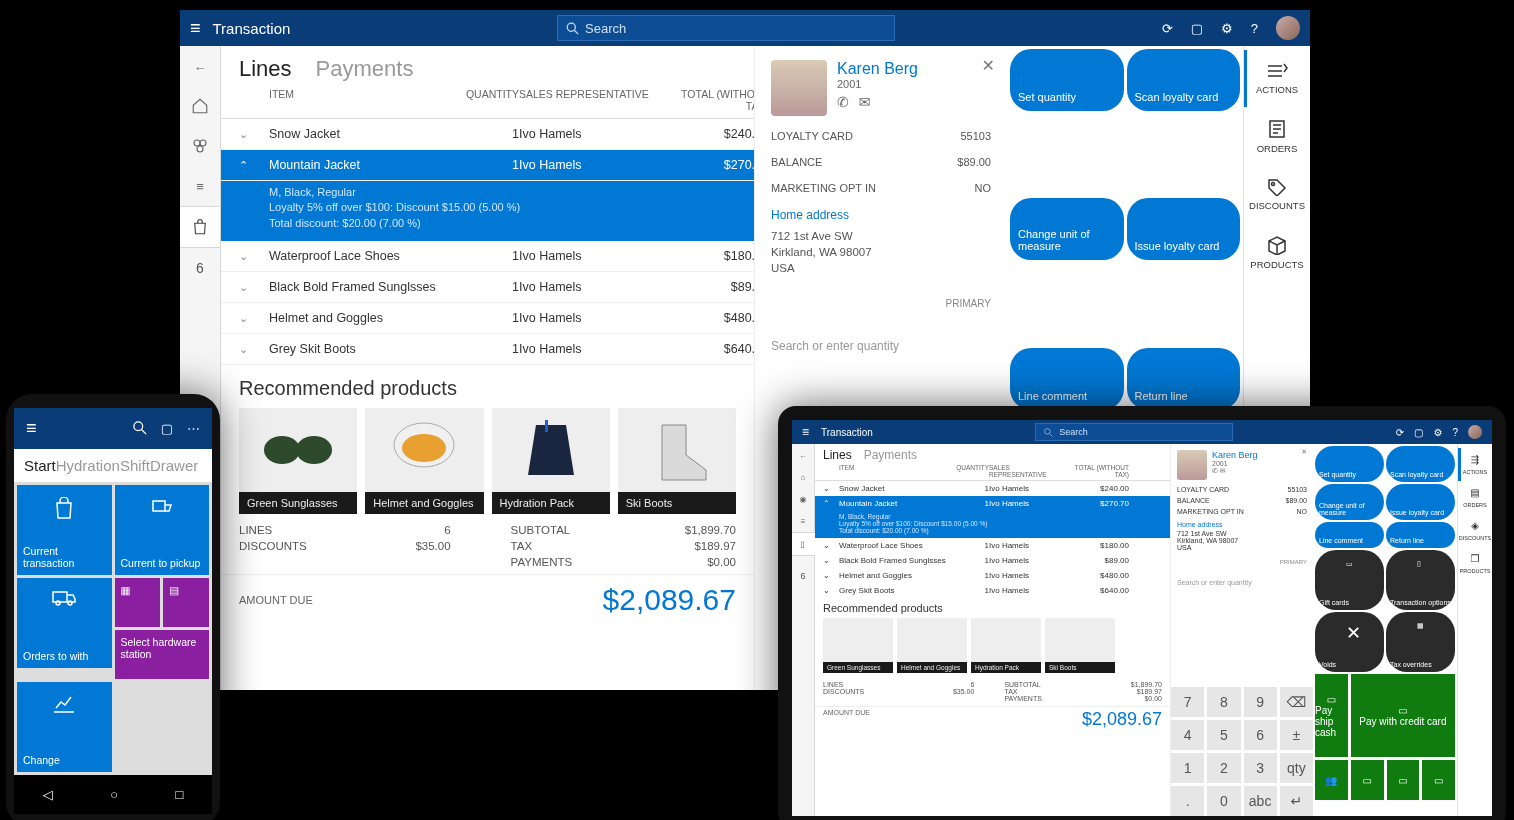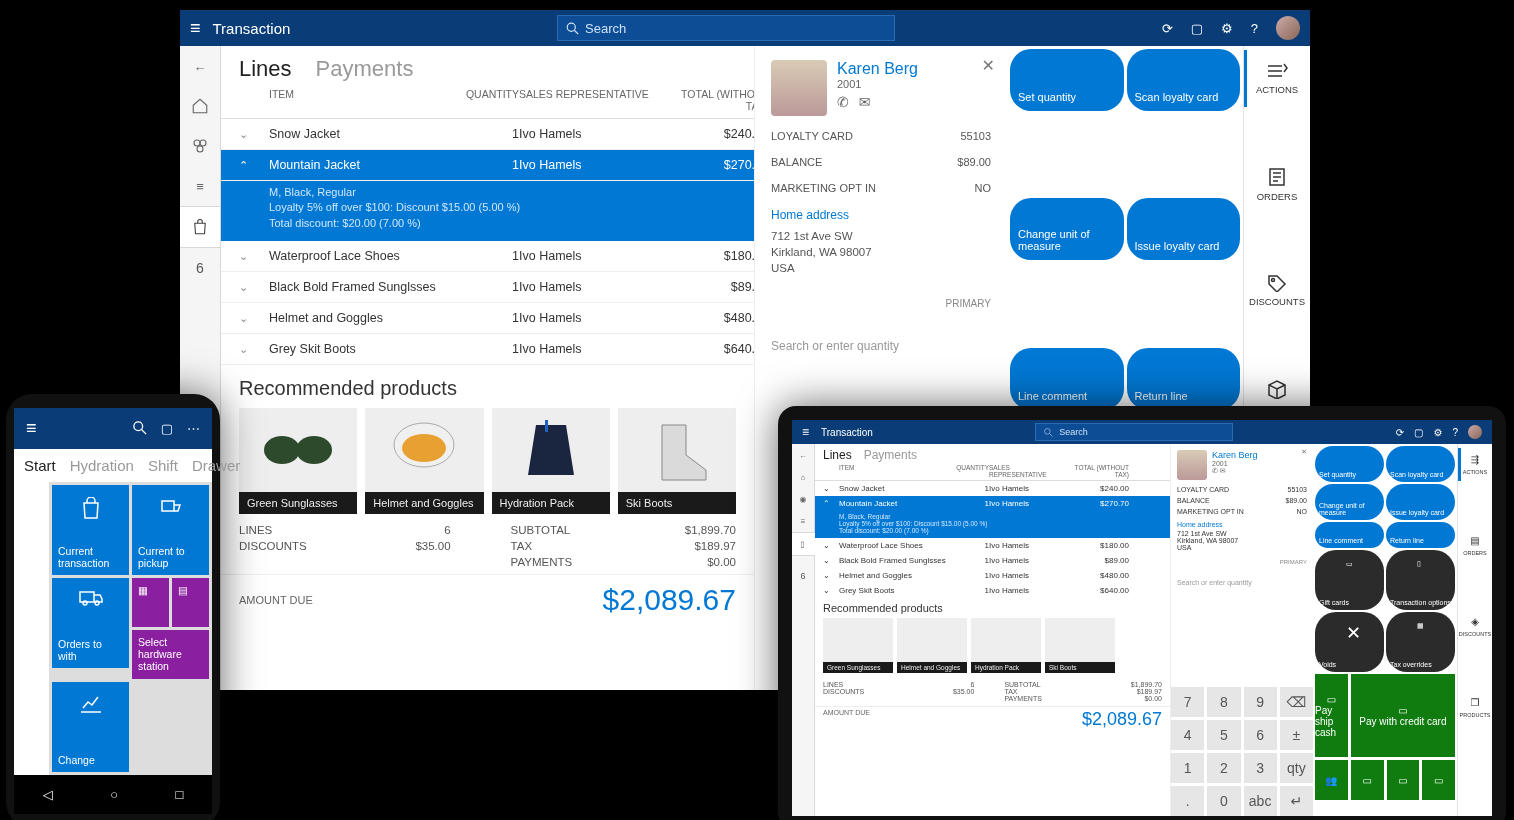--- a/index.html
+++ b/index.html
@@ -54,30 +54,30 @@
   .custpanel .icons{margin-top:4px;color:#666;font-size:14px;display:flex;gap:10px;}
   .cfield{display:flex;justify-content:space-between;margin-top:14px;color:#555;font-size:11px;}
   .clink{color:#0078d4;margin-top:14px;font-size:12px;}
   .addr{color:#555;font-size:11.5px;margin-top:6px;line-height:1.4;}
   .primary{text-align:right;color:#888;font-size:10px;margin-top:22px;}
   .searchq{color:#999;font-size:12px;margin-top:30px;}
   .tiles{width:230px;display:grid;grid-template-columns:1fr 1fr;gap:3px;padding:3px;background:#fff;}
   .tile{background:#0078d4;color:#fff;font-size:11px;padding:8px;height:46px;display:flex;align-items:flex-end;position:relative;border-radius:21px;}
   .tile.dark{background:#2b2b2b;height:90px;}
   .tile.dark .ticon{position:absolute;top:20px;left:45%;}
-  .rightrail{width:66px;background:#fff;border-left:1px solid #e2e2e2;display:flex;flex-direction:column;align-items:center;padding-top:4px;gap:48px;}
+  .rightrail{width:66px;background:#fff;border-left:1px solid #e2e2e2;display:flex;flex-direction:column;align-items:center;padding-top:4px;}
   .rrbtn{display:flex;flex-direction:column;align-items:center;gap:4px;padding:12px 0;color:#333;width:100%;}
   .rrbtn.hl{box-shadow:inset 3px 0 0 #0078d4;}
   .rrbtn .lab{font-size:9.5px;}
   
   .phone{border-radius:26px;}
   .p-top{height:46px;background:#0a3d78;color:#fff;display:flex;align-items:center;justify-content:space-between;padding:0 12px;}
   .p-top .ham{font-size:18px;}
   .p-top .r{display:flex;gap:14px;align-items:center;}
-  .ptabs{display:flex;gap:14px;padding:8px 10px;background:#fff;font-size:15px;color:#999;}
+  .ptabs{display:flex;padding:8px 10px;background:#fff;font-size:15px;color:#999;}
   .ptabs .pt.active{color:#222;}
   .ptiles{display:grid;grid-template-columns:1fr 1fr;gap:3px;padding:3px;background:#ddd;}
   .ptile{background:#0078d4;color:#fff;font-size:10.5px;height:78px;display:flex;flex-direction:column;justify-content:space-between;padding:6px;}
   .ptile.purple{background:#8a1fa0;}
   .ptile .picon{align-self:center;margin-top:6px;}
   .ptile.half{height:37px;}
   .pnav{height:44px;background:#000;display:flex;justify-content:space-around;align-items:center;color:#fff;}
   .keypad{display:grid;grid-template-columns:repeat(4,1fr);gap:3px;background:#fff;}
   .keypad .k{background:#e6e6e6;color:#555;display:flex;align-items:center;justify-content:center;height:30px;font-size:14px;}
   .greens{display:grid;grid-template-columns:repeat(4,1fr);gap:3px;}
@@ -383,21 +383,21 @@
         <span>▢</span>
         <span>⋯</span>
       </div>
     </div>
     <div class="ptabs">
       <span class="pt active">Start</span>
       <span class="pt">Hydration</span>
       <span class="pt">Shift</span>
       <span class="pt">Drawer</span>
     </div>
-    <div class="ptiles" style="flex:1;margin-left:35px;">
+    <div class="ptiles" style="flex:1;">
       <div class="ptile">
             <span class="picon">
               <svg width="20" height="22" fill="none" stroke="#fff" stroke-width="1.5">
                 <path d="M3 6h14l-1 15H4z"></path>
                 <path d="M6 6V4a4 4 0 018 0v2"></path>
               </svg>
             </span>
             <span>Current transaction</span>
           </div>
       <div class="ptile">

